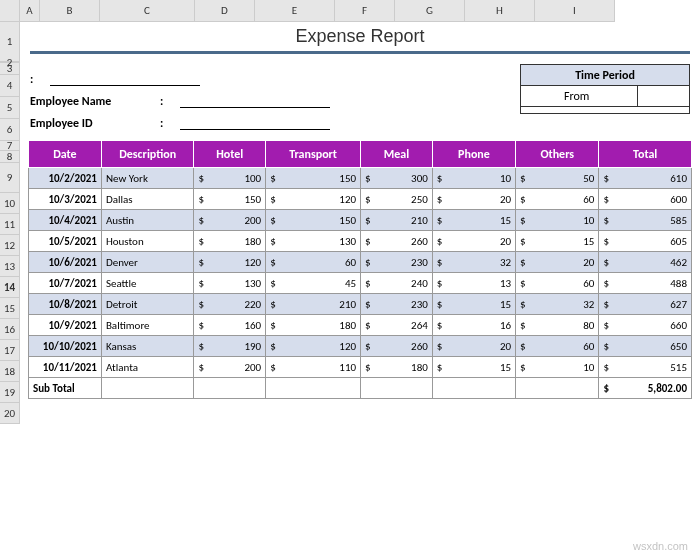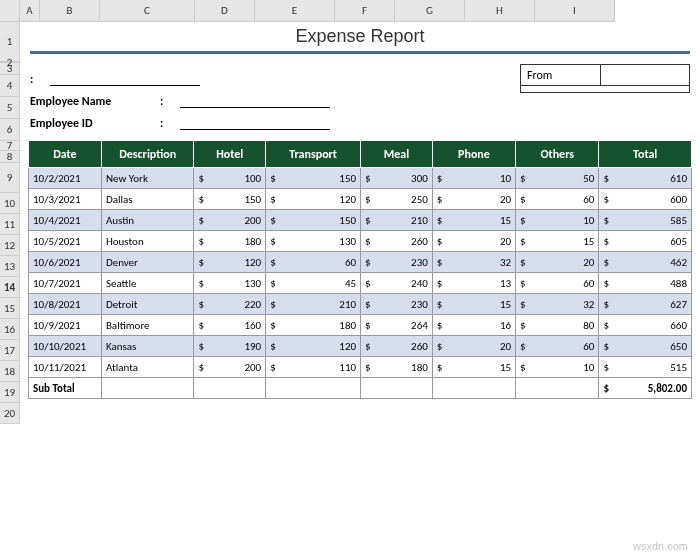--- a/index.html
+++ b/index.html
@@ -24,31 +24,31 @@
 
 .info-field { display: flex; align-items: flex-end; height: 22px; }
 .info-label { width: 130px; font-weight: bold; font-size: 12px; }
 .info-colon { width: 20px; font-weight: bold; }
 .info-line { width: 150px; border-bottom: 1px solid #000; height: 14px; }
 
 .tp-box { border: 1px solid #333; }
 .tp-head { background: #d6ddec; text-align: center; font-weight: bold; padding: 3px; border-bottom: 1px solid #333; }
 .tp-row { display: flex; border-bottom: 1px solid #333; }
 .tp-row:last-child { border-bottom: none; }
-.tp-lbl { width: 80px; padding: 3px 6px; border-right: 1px solid #333; font-size: 12px; }
+.tp-lbl { width: 80px; padding: 3px 6px; border-right: 1px solid #333; font-size: 12px; margin-left: 37px; }
 .tp-val { flex: 1; padding: 3px; }
 
 .data-area { padding: 0 8px 0 8px; }
 .etable { width: 100%; border-collapse: collapse; table-layout: fixed; }
-.etable th { background: #14532d; color: #fff; font-weight: bold; padding: 6px 4px; border: 1px solid #fff; font-size: 12px; text-align: center; }
+.etable th { background: #a21caf; color: #fff; font-weight: bold; padding: 6px 4px; border: 1px solid #fff; font-size: 12px; text-align: center; }
 .etable td { border: 1px solid #999; padding: 3px 4px; font-size: 11px; height: 21px; }
 .etable tbody tr:nth-child(odd) td { background: #d6ddec; }
 .etable tbody tr:nth-child(even) td { background: #fff; }
 .etable tbody tr.subtotal td { background: #fff; font-weight: bold; }
-.col-date { width: 62px; text-align: left; }
+.col-date { width: 62px; text-align: right; font-weight: bold; }
 .col-desc { width: 75px; text-align: left; }
 .col-money { text-align: right; }
 .money-cell { display: flex; justify-content: space-between; }
 .dollar { text-align: left; }
 .amt { text-align: right; }
 
 .watermark { position: absolute; bottom: 8px; right: 12px; font-size: 11px; color: rgba(0,0,0,0.25); font-family: Arial, sans-serif; }
 </style>
 </head>
 <body>
@@ -108,20 +108,21 @@
         <div class="info-line"></div>
       </div>
       <div class="info-field">
         <div class="info-label">Employee ID</div>
         <div class="info-colon">:</div>
         <div class="info-line"></div>
       </div>
     </div>
     <div class="info-right">
       <div class="tp-box">
+        <div class="tp-head">Time Period</div>
         <div class="tp-row">
           <div class="tp-lbl">From</div>
           <div class="tp-val"></div>
         </div>
         <div class="tp-row">
           <div class="tp-val"></div>
         </div>
       </div>
     </div>
   </div>

